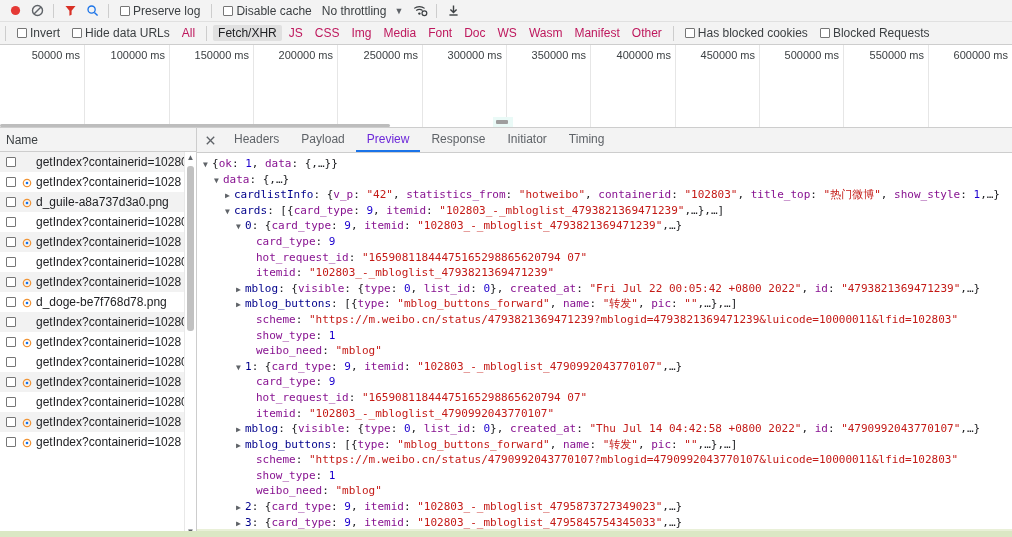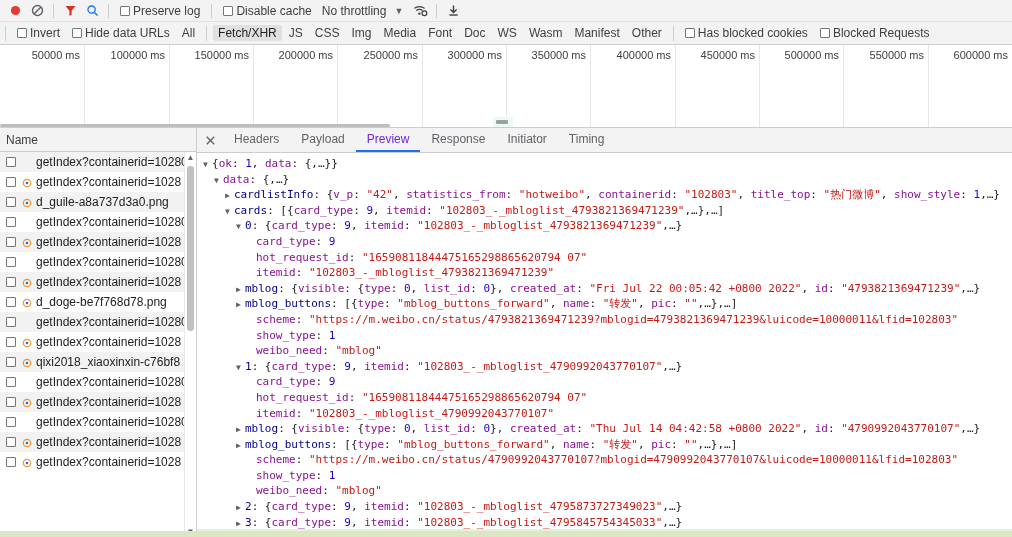--- a/index.html
+++ b/index.html
@@ -106,21 +106,21 @@
   }
   .fbar-sep {
     width: 1px;
     height: 15px;
     background: #cdcdcd;
     margin: 0 5px;
   }
   .type-item {
     padding: 1px 5px;
     margin: 0 1px;
-    color: #404040;
+    color: #be185d;
     border-radius: 2px;
     white-space: nowrap;
     font-size: 12px;
   }
   .type-item.active {
     background: #e0e0e0;
     color: #202124;
   }
 
   
@@ -564,28 +564,20 @@
               </svg></span>
             <span class="rname">getIndex?containerid=102803</span>
           </div>
           <div class="row">
             <span class="rcb"></span>
             <span class="ricon"><svg width="10" height="10" viewBox="0 0 10 10">
                 <circle cx="5" cy="5" r="3.7" fill="none" stroke="#f09436" stroke-width="1.2"></circle>
                 <circle cx="5" cy="5" r="1.3" fill="#1a73e8"></circle>
               </svg></span>
             <span class="rname">getIndex?containerid=1028</span>
-          </div>
-          <div class="row alt">
-            <span class="rcb"></span>
-            <span class="ricon"><svg width="10" height="10" viewBox="0 0 10 10">
-                <circle cx="5" cy="5" r="3.7" fill="none" stroke="#f09436" stroke-width="1.2"></circle>
-                <circle cx="5" cy="5" r="1.3" fill="#1a73e8"></circle>
-              </svg></span>
-            <span class="rname">qixi2018_xiaoxinxin-c76bf8</span>
           </div>
           <div class="row">
             <span class="rcb"></span>
             <span class="ricon blank"><svg width="10" height="10" viewBox="0 0 10 10">
                 <circle cx="5" cy="5" r="3.7" fill="none" stroke="#f09436" stroke-width="1.2"></circle>
                 <circle cx="5" cy="5" r="1.3" fill="#1a73e8"></circle>
               </svg></span>
             <span class="rname">getIndex?containerid=102803</span>
           </div>
           <div class="row alt">

